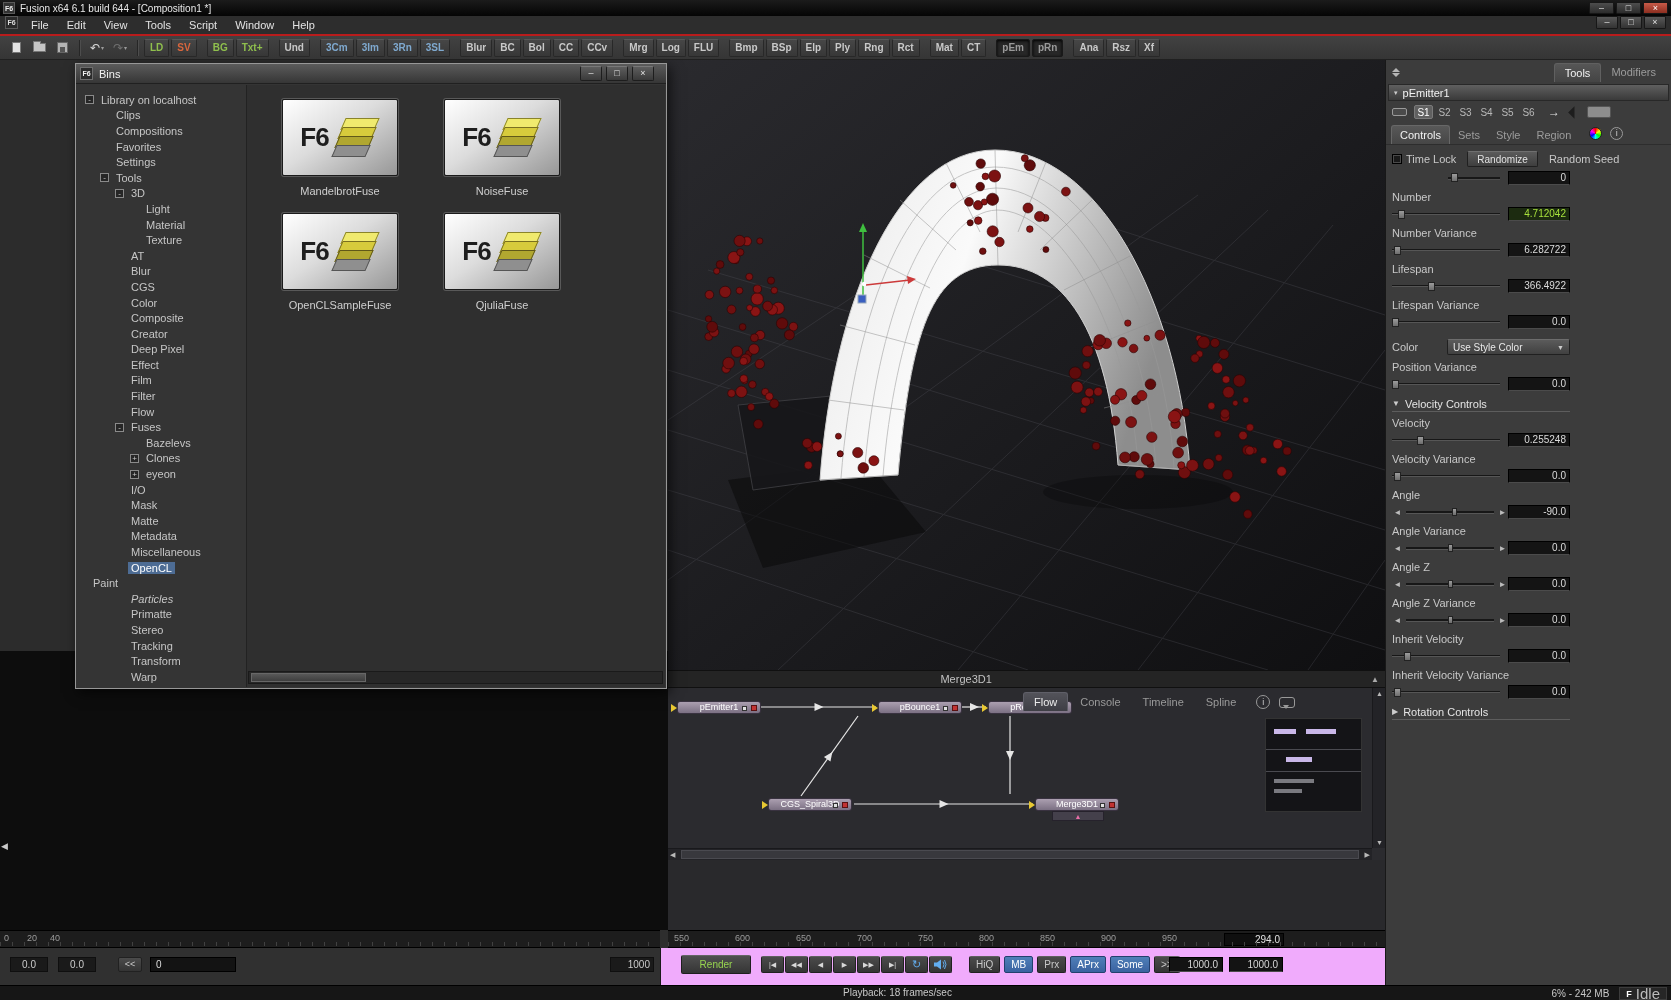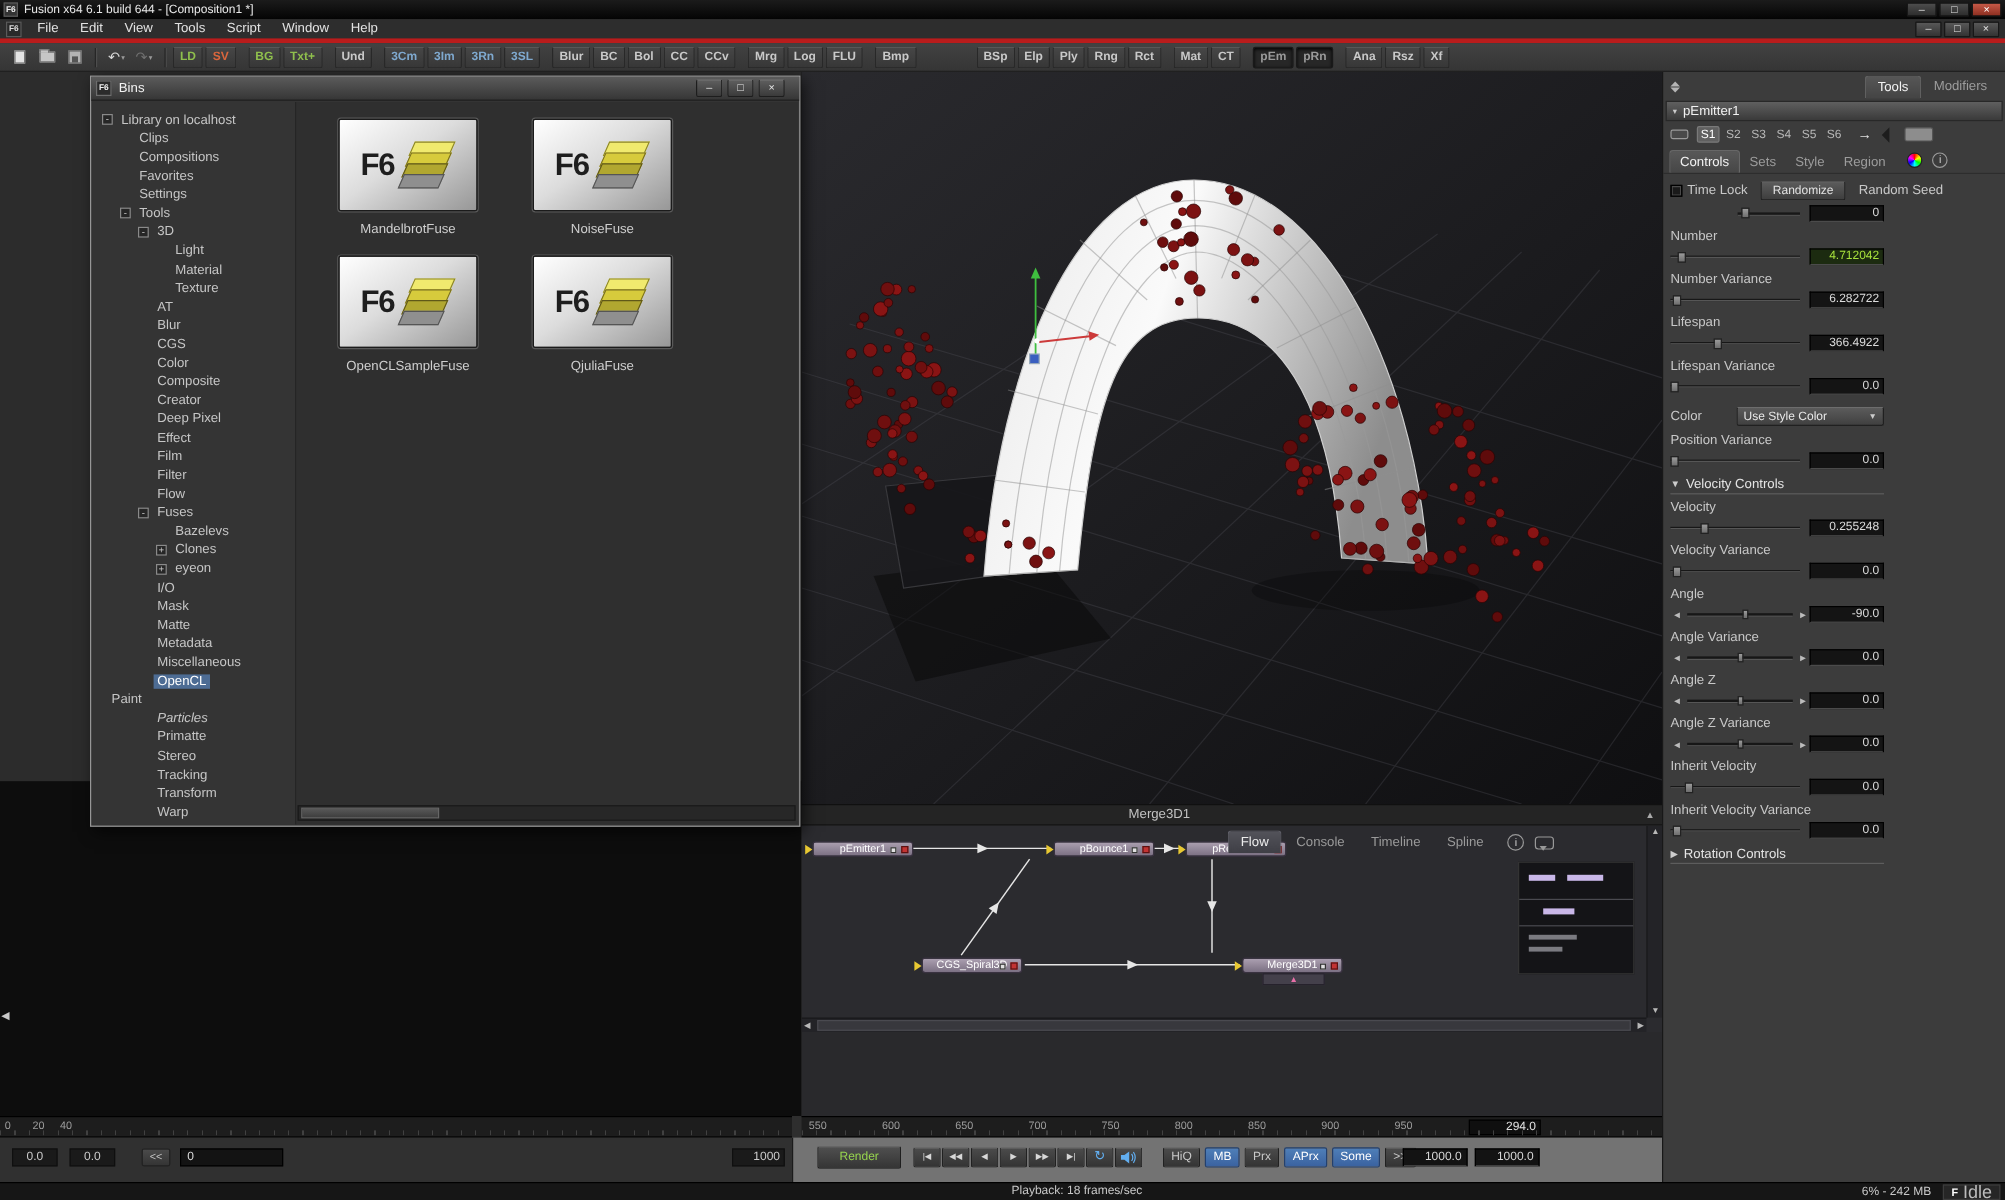--- a/index.html
+++ b/index.html
@@ -9,21 +9,21 @@
 
 
 .titlebar{position:absolute;left:0;top:0;width:100%;height:16px;background:linear-gradient(#1b1b1b,#040404);display:flex;align-items:center;padding:0 3px;z-index:50}
 .app-icon{width:12px;height:12px;background:#333;border:1px solid #5a5a5a;color:#eee;font-size:7px;font-weight:bold;display:flex;align-items:center;justify-content:center;margin-right:5px;flex:none}
 .title-text{font-size:10px;color:#e9e9e9;white-space:nowrap}
 .winbtns{margin-left:auto;display:flex;gap:2px}
 .winbtn{width:25px;height:12px;background:linear-gradient(#4d4d4d,#2c2c2c);border:1px solid #171717;color:#e0e0e0;font-size:9px;line-height:10px;text-align:center;border-radius:1px}
 .winbtn.close{background:linear-gradient(#c75a48,#8c2e20);color:#fff}
 
 
-.menubar{position:absolute;left:0;top:16px;width:100%;height:20px;background:#2d2d2d;border-bottom:4px solid #b91c1c;display:flex;align-items:center;z-index:50}
+.menubar{position:absolute;left:0;top:16px;width:100%;height:20px;background:#2d2d2d;border-bottom:2px solid #b91c1c;display:flex;z-index:50}
 .child-icon{width:13px;height:13px;margin:0 4px 0 5px;background:#2a2a2a;border:1px solid #5a5a5a;color:#ddd;font-size:7px;font-weight:bold;display:flex;align-items:center;justify-content:center;flex:none}
 .menu-item{padding:3px 9px;color:#e2e2e2;font-size:11px}
 .menubar .winbtns{margin-right:5px}
 .menubar .winbtn{height:13px;width:22px;background:linear-gradient(#585858,#333);line-height:11px}
 
 
 .toolbar{position:absolute;left:0;top:36px;width:100%;height:24px;background:linear-gradient(#424242,#353535);border-bottom:1px solid #202020;display:flex;align-items:center;padding:0 5px;z-index:50}
 .tb-iconbtn{height:18px;min-width:22px;display:flex;align-items:center;justify-content:center;gap:1px;border:1px solid transparent;border-radius:2px;margin-right:1px}
 .tb-glyph{font-size:12px;color:#d8d8d8}
 .tb-glyph.dim{color:#707070}
@@ -153,21 +153,21 @@
 .bin-label{margin-top:9px;font-size:11px;color:#cfcfcf}
 .bins-hscroll{position:absolute;left:172px;right:3px;bottom:4px;height:13px;background:#272727;border:1px solid #1a1a1a}
 .bins-hthumb{position:absolute;left:2px;top:1px;width:115px;height:9px;background:linear-gradient(#585858,#3e3e3e);border:1px solid #676767}
 
 
 .ruler-right{position:absolute;left:668px;top:870px;width:717px;height:18px;background:#1d1d1d;border-top:1px solid #000;border-bottom:1px solid #000}
 .ruler-right::after,.ruler-left::after{content:"";position:absolute;left:0;right:0;bottom:1px;height:4px;background:repeating-linear-gradient(90deg,#414141 0 1px,transparent 1px 12px)}
 .ruler-num{position:absolute;top:2px;font-size:9px;color:#9c9c9c}
 .cur-frame{position:absolute;left:556px;top:2px;width:60px;height:13px;background:#0f0f0f;border:1px solid #000;color:#e2e2e2;font-size:10px;line-height:11px;text-align:right;padding:0 3px}
 .ruler-left{position:absolute;left:0;top:870px;width:660px;height:18px;background:#1d1d1d;border-top:1px solid #000;border-bottom:1px solid #000}
-.transport{position:absolute;left:660px;top:888px;width:725px;height:37px;background:#737373;border-left:1px solid #1b1b1b}
+.transport{position:absolute;left:660px;top:888px;width:725px;height:37px;background:#f0abfc;border-left:1px solid #1b1b1b}
 .render-btn{position:absolute;left:20px;top:7px;width:70px;height:19px;background:linear-gradient(#4f4f4f,#353535);border:1px solid #1f1f1f;border-top-color:#656565;border-radius:2px;color:#97d44f;font-size:10px;text-align:center;line-height:17px}
 .tp-group{position:absolute;left:100px;top:8px;display:flex;gap:1px}
 .tp-btn{width:23px;height:17px;background:linear-gradient(#4b4b4b,#343434);border:1px solid #212121;border-top-color:#5f5f5f;color:#d8d8d8;font-size:7px;text-align:center;line-height:15px;border-radius:2px}
 .tp-btn.blue{color:#62aef0;font-size:11px;display:flex;align-items:center;justify-content:center}
 .q-group{position:absolute;left:308px;top:8px;display:flex;gap:4px}
 .q-btn{height:17px;padding:0 6px;background:linear-gradient(#4b4b4b,#343434);border:1px solid #212121;border-top-color:#5f5f5f;color:#c9c9c9;font-size:10px;line-height:15px;border-radius:2px}
 .q-btn.active{background:linear-gradient(#4f7fb8,#3a62a0);border-color:#23406e;color:#fff}
 .tp-field{position:absolute;top:9px;height:15px;background:#131313;border:1px solid #000;border-bottom-color:#4b4b4b;color:#d8d8d8;font-size:10px;line-height:13px;text-align:right;padding:0 4px}
 #range-start{left:508px;width:54px}
 #range-end{left:568px;width:54px}
@@ -255,21 +255,21 @@
         <div class="tb-btn" style="color: rgb(127, 169, 207); margin-right: 10px;">3SL</div>
         <div class="tb-btn" style="color: rgb(201, 201, 201);">Blur</div>
         <div class="tb-btn" style="color: rgb(201, 201, 201);">BC</div>
         <div class="tb-btn" style="color: rgb(201, 201, 201);">Bol</div>
         <div class="tb-btn" style="color: rgb(201, 201, 201);">CC</div>
         <div class="tb-btn" style="color: rgb(201, 201, 201); margin-right: 10px;">CCv</div>
         <div class="tb-btn" style="color: rgb(201, 201, 201);">Mrg</div>
         <div class="tb-btn" style="color: rgb(201, 201, 201);">Log</div>
         <div class="tb-btn" style="color: rgb(201, 201, 201); margin-right: 10px;">FLU</div>
         <div class="tb-btn" style="color: rgb(201, 201, 201);">Bmp</div>
-        <div class="tb-btn" style="color: rgb(201, 201, 201); margin-left: 48px;">BSp</div>
+        <div class="tb-btn" style="color: rgb(201, 201, 201);">BSp</div>
         <div class="tb-btn" style="color: rgb(201, 201, 201);">Elp</div>
         <div class="tb-btn" style="color: rgb(201, 201, 201);">Ply</div>
         <div class="tb-btn" style="color: rgb(201, 201, 201);">Rng</div>
         <div class="tb-btn" style="color: rgb(201, 201, 201); margin-right: 10px;">Rct</div>
         <div class="tb-btn" style="color: rgb(201, 201, 201);">Mat</div>
         <div class="tb-btn" style="color: rgb(201, 201, 201); margin-right: 10px;">CT</div>
         <div class="tb-btn pressed" style="color: rgb(154, 154, 154);">pEm</div>
         <div class="tb-btn pressed" style="color: rgb(154, 154, 154); margin-right: 10px;">pRn</div>
         <div class="tb-btn" style="color: rgb(201, 201, 201);">Ana</div>
         <div class="tb-btn" style="color: rgb(201, 201, 201);">Rsz</div>

